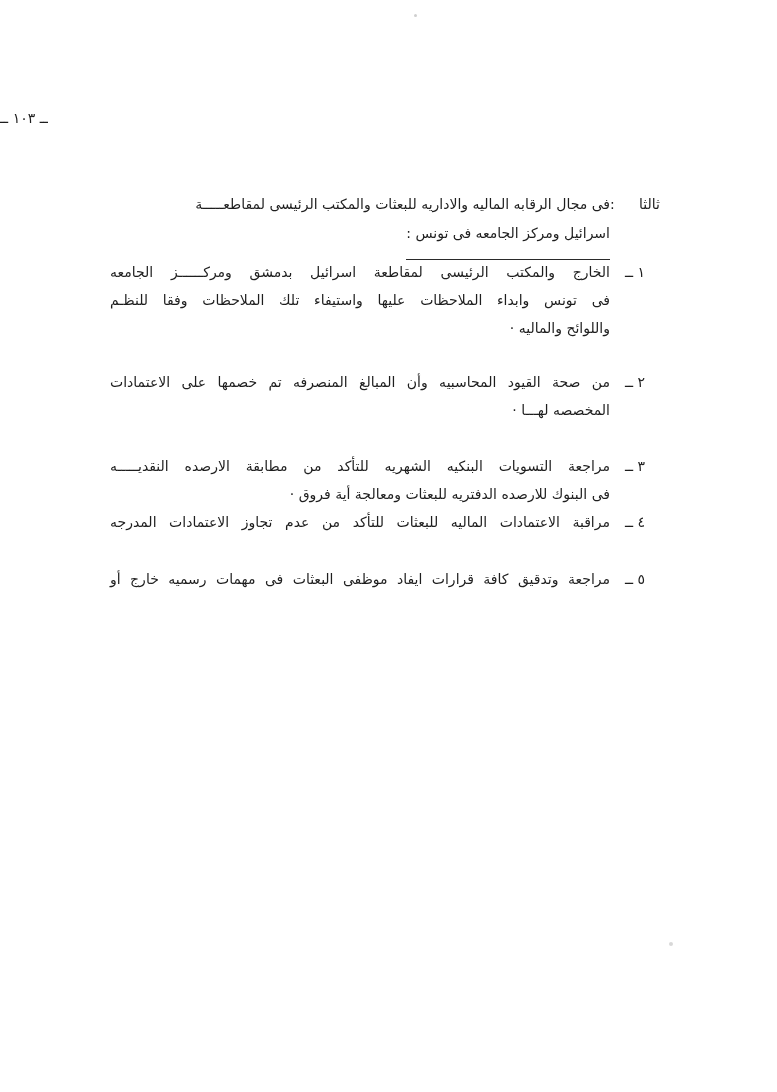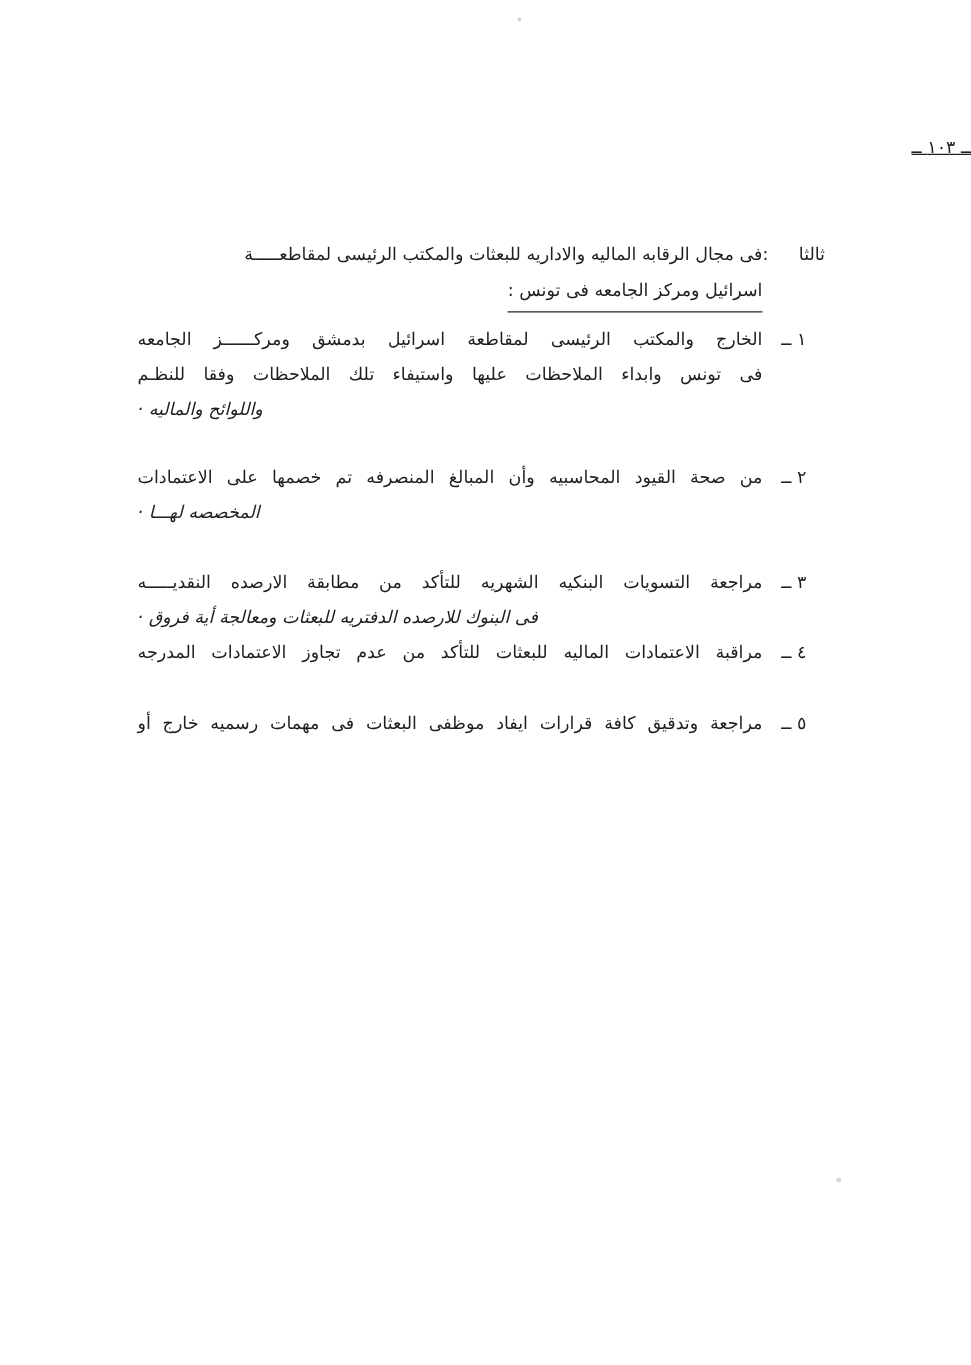--- a/index.html
+++ b/index.html
@@ -16,26 +16,25 @@
     overflow: hidden;
     font-family: "DejaVu Sans", sans-serif;
     color: #1e1e1e;
     direction: rtl;
   }
   .page-number {
     position: absolute;
     top: 104px;
     left: 0;
     width: 777px;
-    text-align: right;
+    text-align: left;
     font-size: 14px;
     line-height: 28px;
     letter-spacing: 1px;
     direction: rtl;
-    text-decoration: underline;
   }
   .content {
     position: absolute;
     top: 190px;
     left: 110px;
     width: 550px;
     font-size: 14px;
     line-height: 28px;
     direction: rtl;
   }
@@ -64,27 +63,26 @@
     width: 500px;
   }
   .line {
     white-space: normal;
   }
   .line.stretch {
     text-align: justify;
     text-align-last: justify;
   }
   .line.last {
-    text-align: left;
-    font-style: italic;
+    text-align: right;
   }
   .underlined {
     display: inline-block;
     border-bottom: 1.5px solid #2a2a2a;
-    padding-bottom: 5px;
+    padding-bottom: 15px;
     line-height: 22px;
   }
   .heading-l2 {
     margin-top: 1px;
   }
   .speck {
     position: absolute;
     border-radius: 50%;
   }
   .speck-1 {

